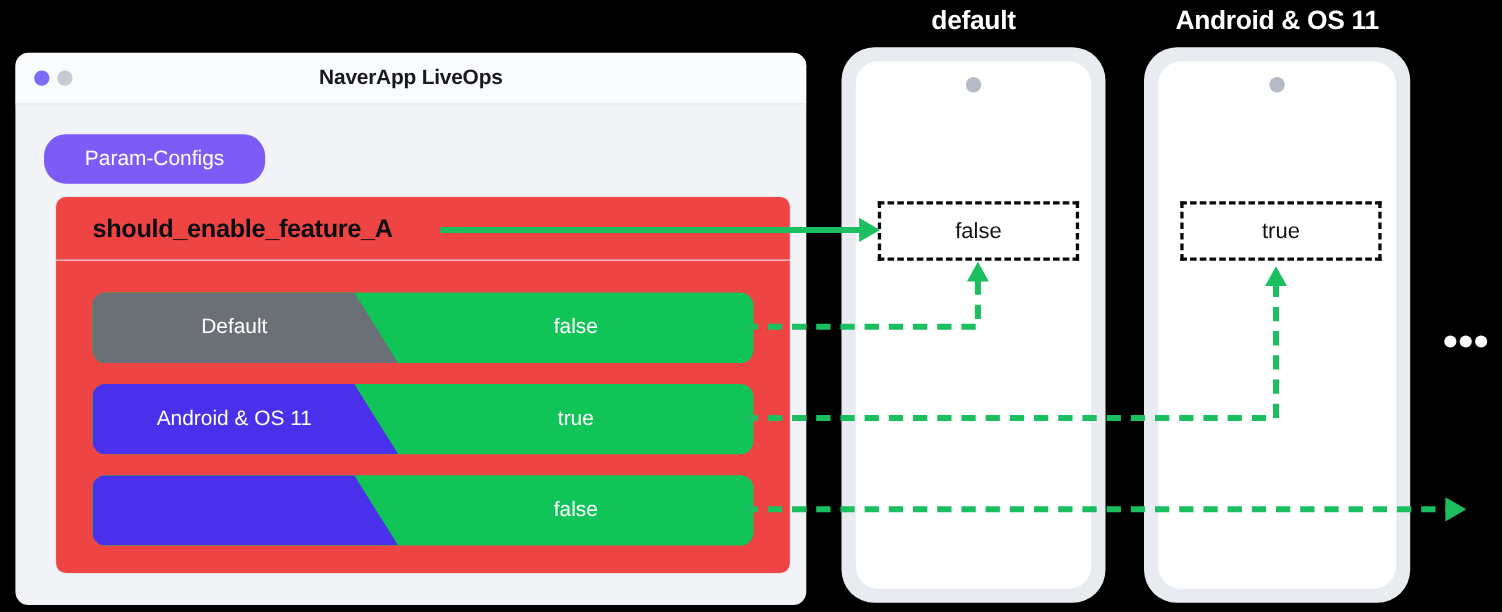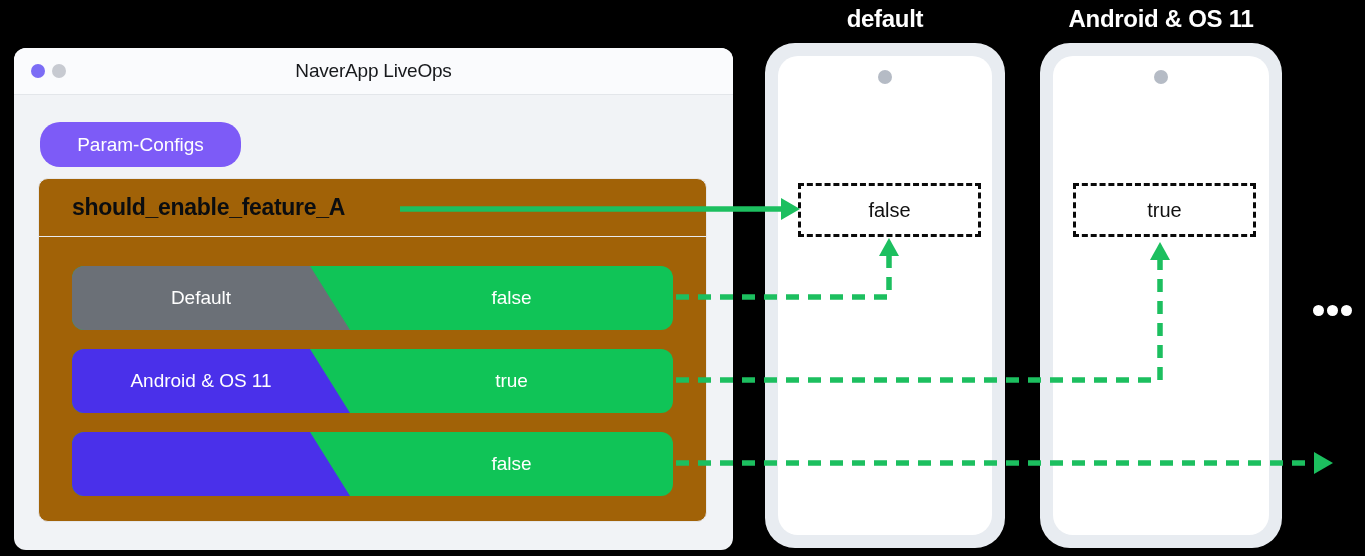--- a/index.html
+++ b/index.html
@@ -18,30 +18,30 @@
   .titlebar {
     position: relative; height: 47px; background: #fafbfd;
     border-bottom: 1px solid #e3e6ea;
     display: flex; align-items: center; padding-left: 17px;
   }
   .tl-dot { width: 14px; height: 14px; border-radius: 50%; margin-right: 7px; border: none; padding: 0; }
   .tl-dot.purple { background: #7b6cf5; }
   .tl-dot.gray { background: #c7cad1; }
   .window-title {
     position: absolute; left: 0; right: 0; text-align: center;
-    font-size: 19px; font-weight: 400; color: #17191c; letter-spacing: -0.2px;
+    font-size: 19px; font-weight: 700; color: #17191c; letter-spacing: -0.2px;
   }
   .param-btn {
     position: absolute; left: 26px; top: 74px; width: 201px; height: 45px;
     background: var(--accent-purple, #7d5bf7); color: #fff; border: none;
     border-radius: 20px; font-size: 19px; font-family: inherit; cursor: pointer;
   }
   .card {
-    position: absolute; left: 24px; top: 130px; width: 669px; height: 344px;
-    background: #a16207; border: 1px solid #e5e7eb; border-radius: 10px;
+    position: absolute; left: 36px; top: 130px; width: 669px; height: 344px;
+    background: #ef4444; border: 1px solid #e5e7eb; border-radius: 10px;
   }
   .card-header {
     height: 58px; border-bottom: 1px solid #e8eaed;
     display: flex; align-items: center; padding-left: 33px;
   }
   .feature-key { font-size: 23px; font-weight: 700; color: #0b0d10; letter-spacing: -0.3px; }
   .rows { padding: 29px 0 0 33px; }
   .config-row {
     position: relative; width: 601px; height: 64px; border-radius: 12px;
     overflow: hidden; background: var(--value-green, #10c457); margin-bottom: 19px;

